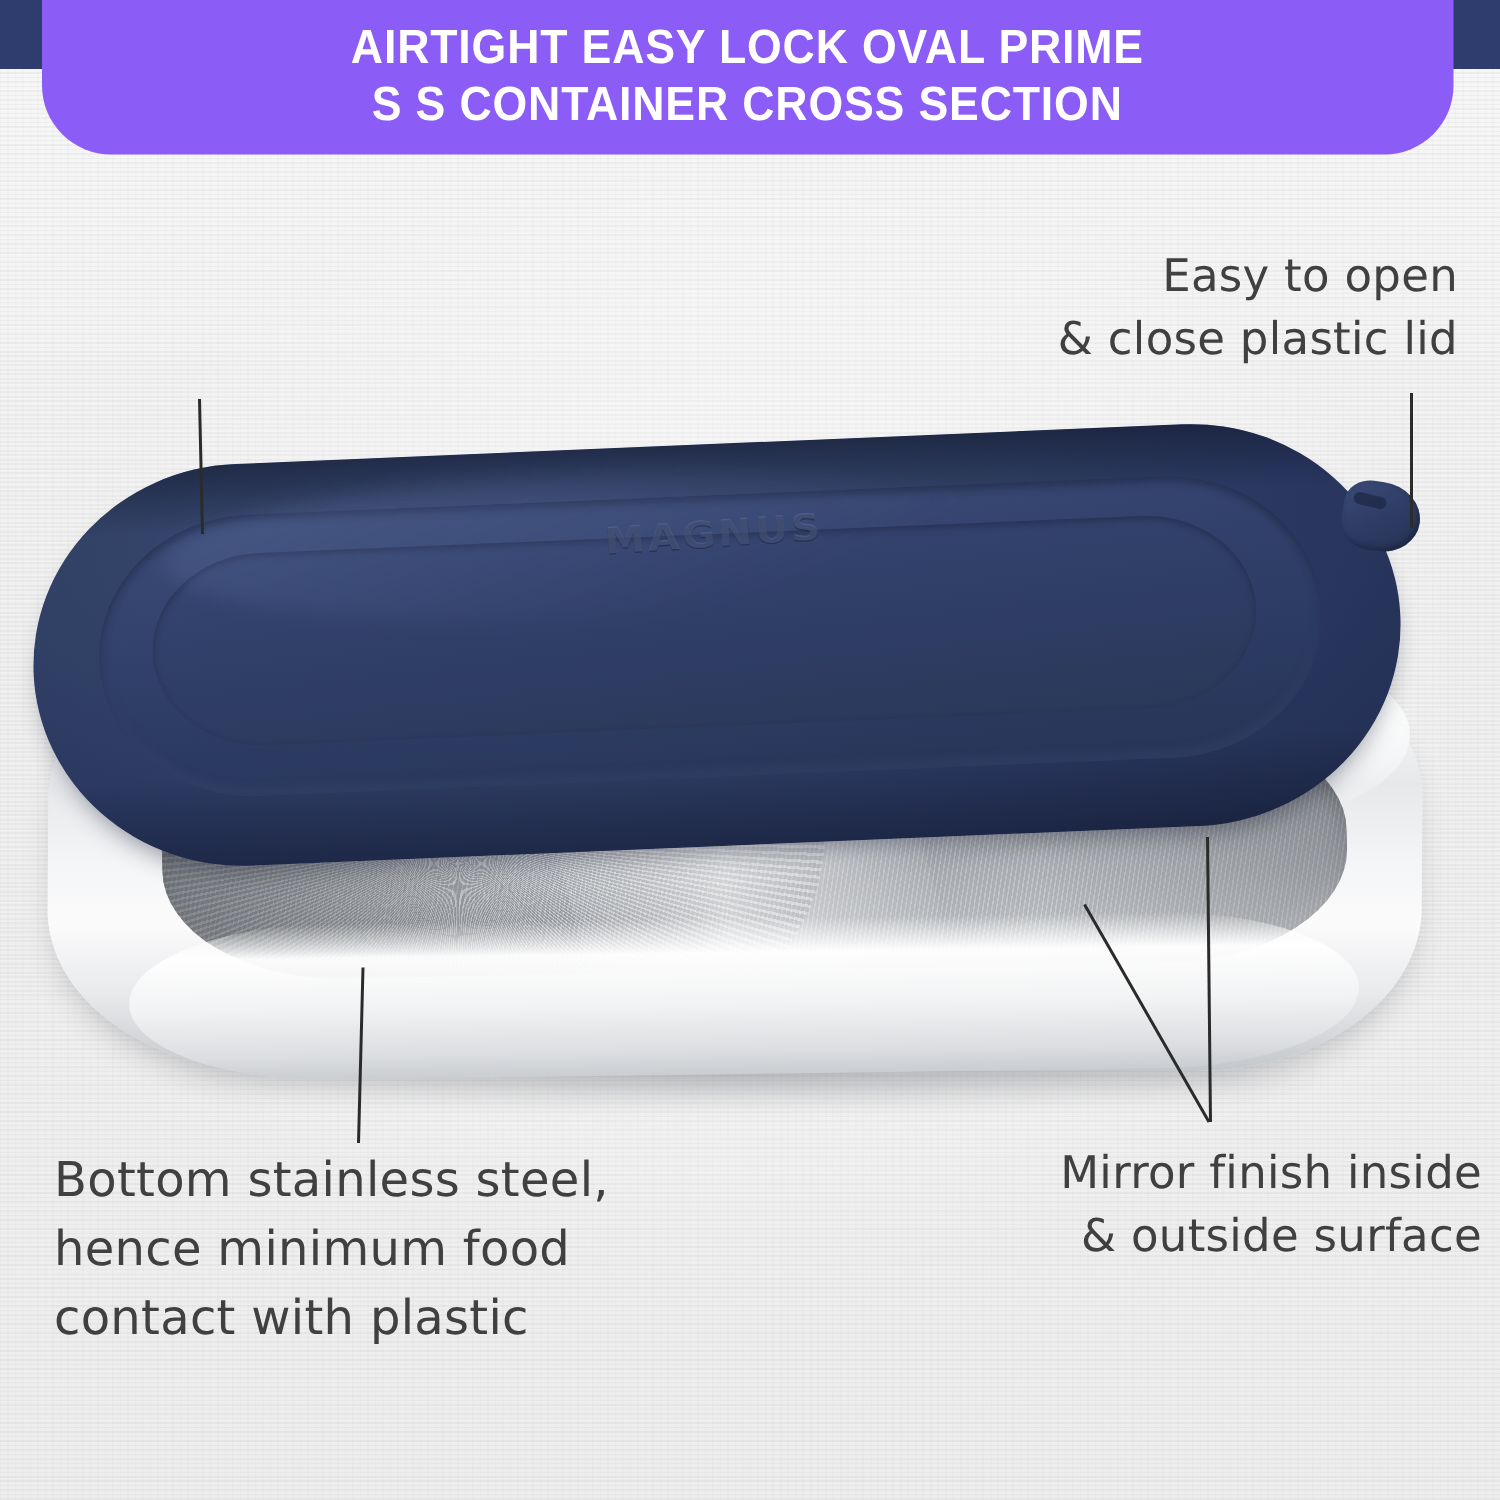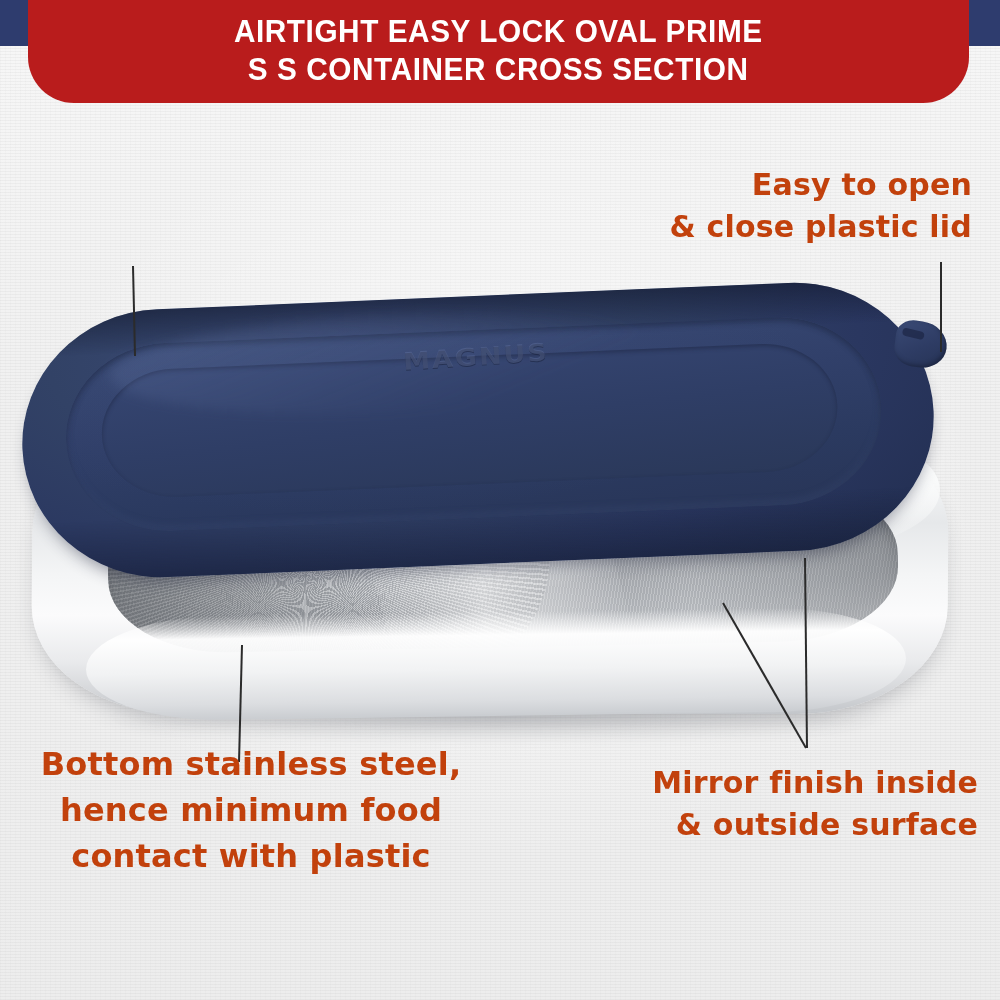--- a/index.html
+++ b/index.html
@@ -63,21 +63,21 @@
   .corner-left  { left: 0;  width: 30px; }
   .corner-right { right: 0; width: 33px; }
 
   
   .banner {
     position: absolute;
     top: 0;
     left: 28px;
     width: 941px;
     height: 103px;
-    background: #b91c1c;
+    background: #8b5cf6;
     border-bottom-left-radius: 46px;
     border-bottom-right-radius: 46px;
     display: flex;
     flex-direction: column;
     align-items: center;
     justify-content: center;
     box-sizing: border-box;
     padding-bottom: 4px;
   }
   .banner-line {
@@ -88,34 +88,34 @@
     letter-spacing: 0.6px;
     line-height: 38px;
     text-align: center;
     white-space: nowrap;
     transform: scaleX(0.93);
   }
 
   
   .label {
     position: absolute;
-    color: #c2410c;
+    color: #404040;
     font-family: "DejaVu Sans", "Liberation Sans", sans-serif;
-    font-weight: 700;
+    font-weight: 400;
     font-size: 30px;
     line-height: 42px;
     letter-spacing: 0.2px;
     white-space: pre-line;
   }
   .label.big { font-size: 32px; line-height: 46px; }
 
   #label-airtight  { left: 32px;  top: 206px;  text-align: left; }
   #label-easyopen  { right: 28px; top: 164px;  text-align: right; }
-  #label-bottom    { left: 36px;  top: 741px;  width: 430px; text-align: center; }
-  #label-mirror    { right: 22px; top: 762px;  text-align: right; }
+  #label-bottom    { left: 36px;  top: 763px;  width: 430px; text-align: left; }
+  #label-mirror    { right: 12px; top: 762px;  text-align: right; }
 
   
   .leaders {
     position: absolute;
     inset: 0;
     pointer-events: none;
   }
 
   
   .product {

